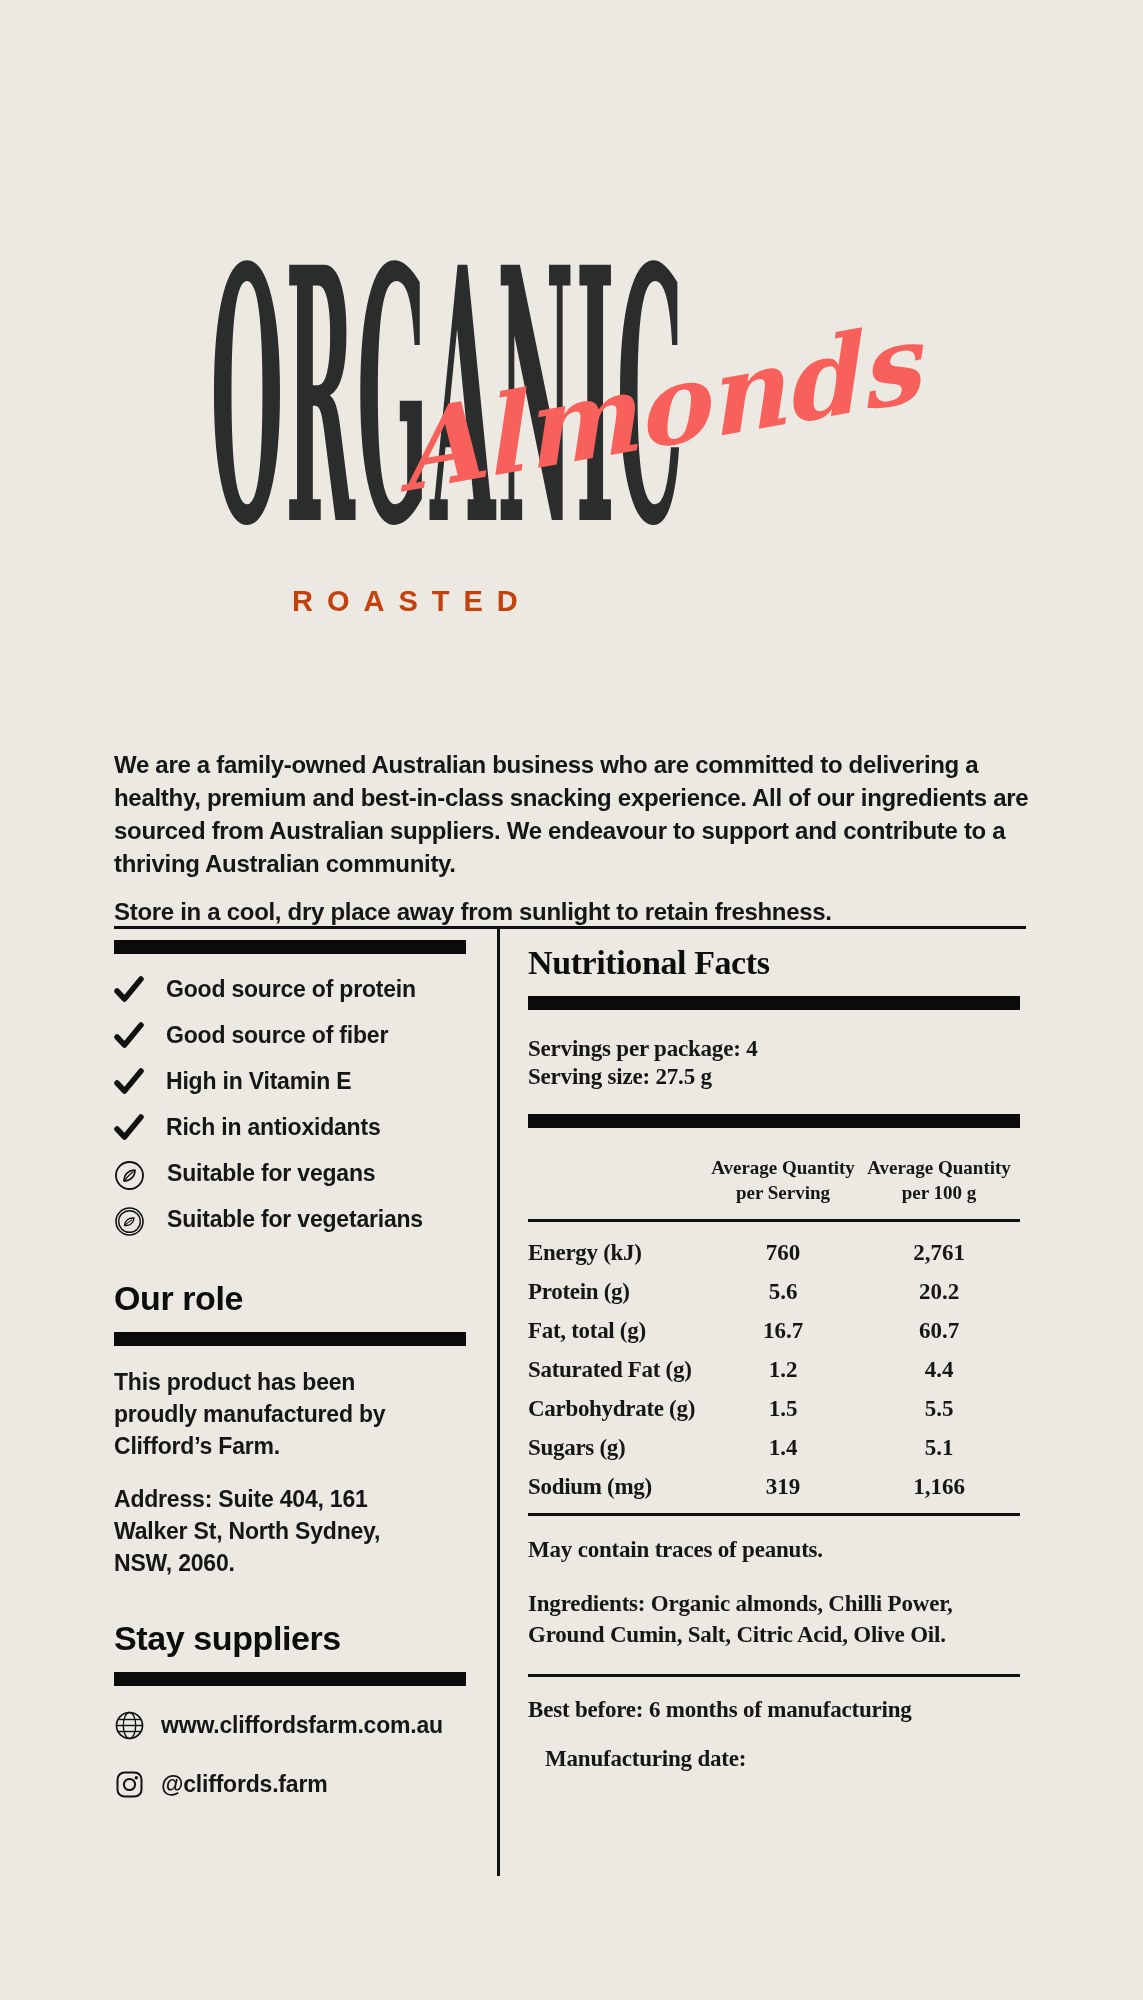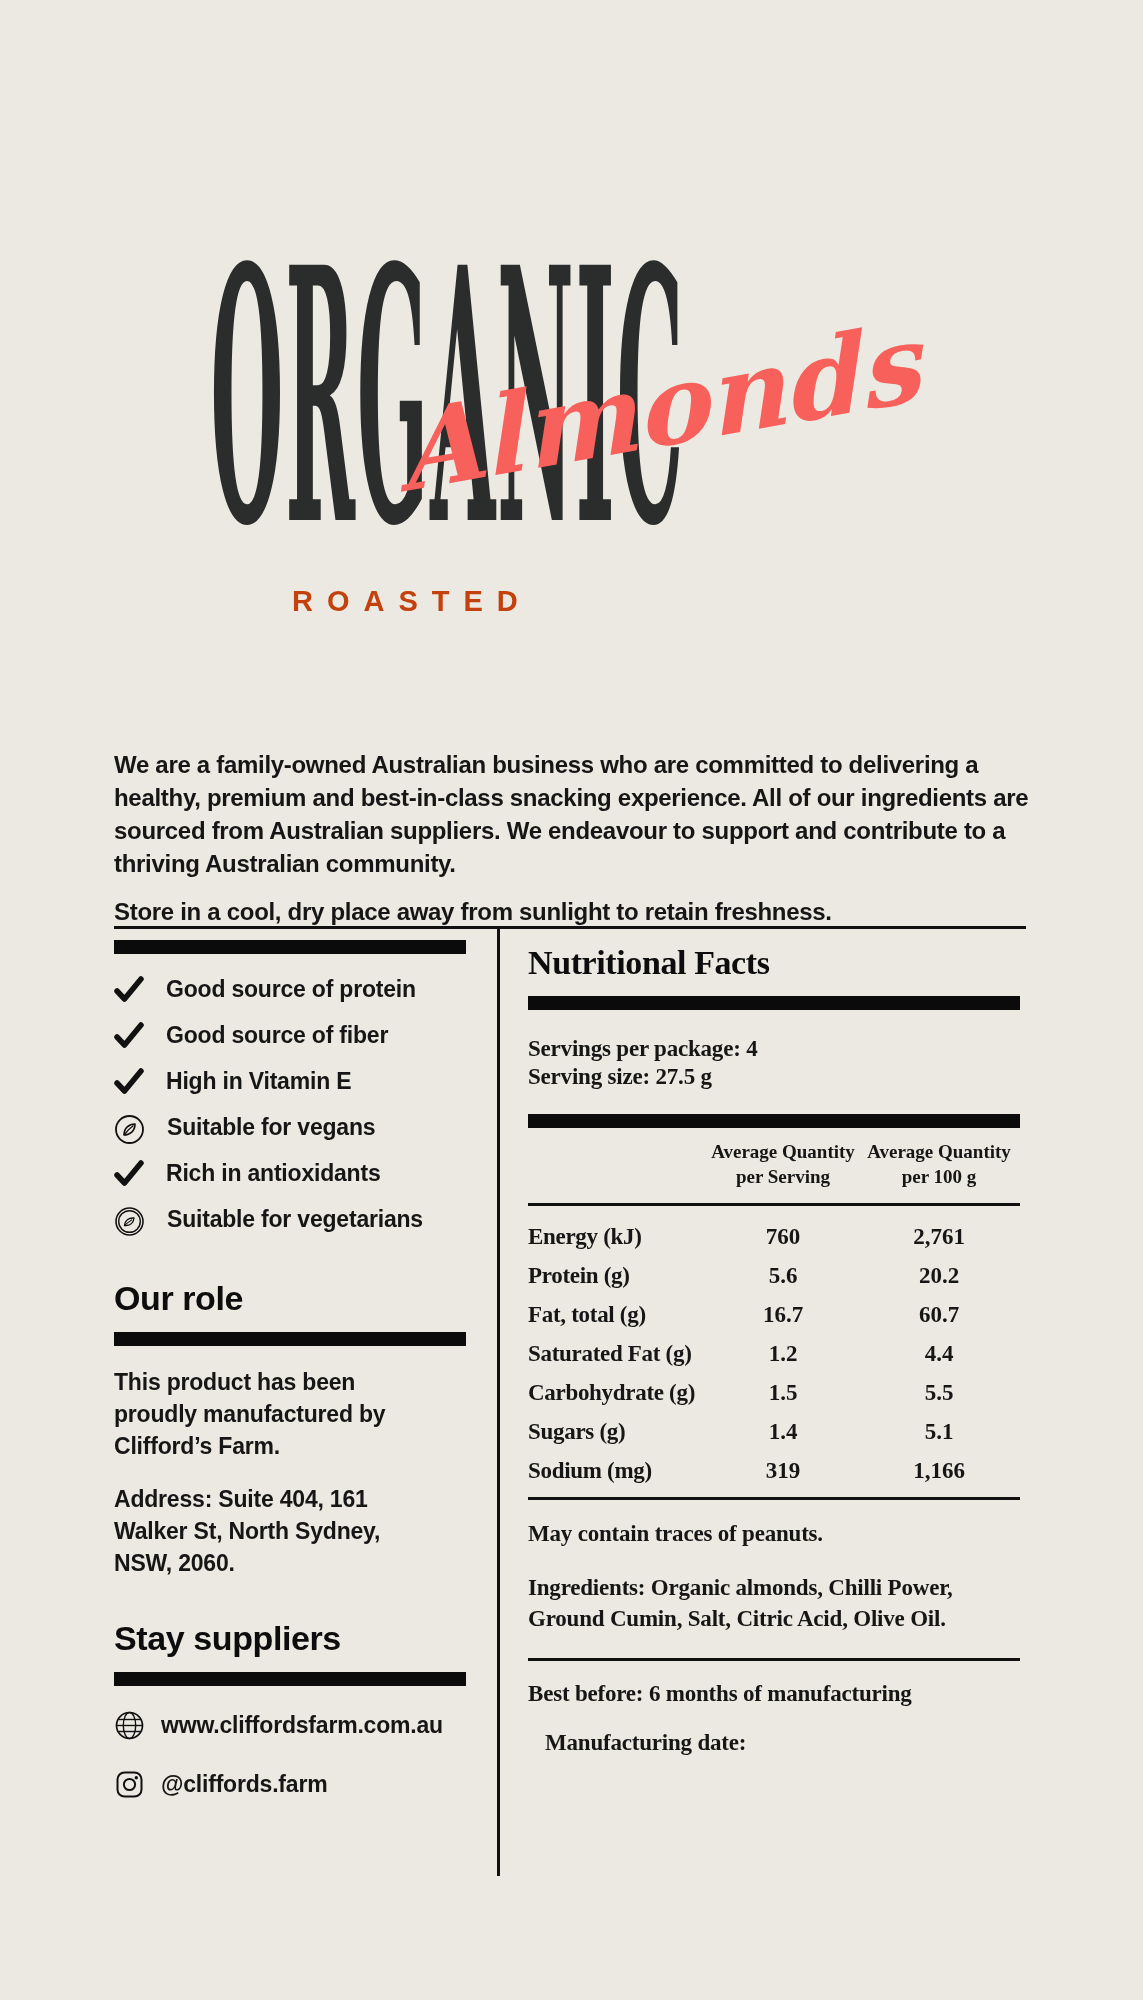--- a/index.html
+++ b/index.html
@@ -72,21 +72,21 @@
   
   .smallpara{margin:20px 0 0 0;font-size:23px;font-weight:700;line-height:1.4;letter-spacing:-0.2px;width:330px;}
   .connect-row{display:flex;align-items:center;gap:16px;margin-top:28px;}
   .connect-row .label{font-size:23px;font-weight:700;letter-spacing:-0.2px;}
 
   
   .nut-line{margin:0;font-size:23px;font-weight:700;letter-spacing:-0.2px;}
   .nut-servings{margin-top:26px;}
   .nut-size{margin-top:2px;}
   .nut-bar2{margin-top:24px;}
-  .nut-head{display:grid;grid-template-columns:180px 150px 162px;margin-top:12px;align-items:start;}
+  .nut-head{display:grid;grid-template-columns:180px 150px 162px;margin-top:28px;align-items:start;}
   .nut-head .hcell{font-size:19px;font-weight:700;text-align:center;line-height:1.3;}
   .nut-rule1{margin-top:14px;}
   .nut-rows{margin-top:18px;}
   .nut-row{display:grid;grid-template-columns:180px 150px 162px;margin-bottom:13px;align-items:center;}
   .nut-row .rlabel{font-size:23px;font-weight:700;letter-spacing:-0.3px;}
   .nut-row .rval{font-size:23px;font-weight:700;text-align:center;}
   .nut-rule2{margin-top:12px;}
   .nut-note{margin-top:18px;font-size:23px;font-weight:700;line-height:1.35;letter-spacing:-0.2px;}
   .nut-ingredients{margin-top:12px;font-size:23px;font-weight:700;line-height:1.35;letter-spacing:-0.2px;}
   .nut-rule3{margin-top:16px;}
@@ -140,37 +140,37 @@
       <div class="benefit">
         <span class="icon check-glyph">
           <svg width="30" height="28" viewBox="0 0 30 28">
               <path d="M3 15 L10.5 23 L27 3" fill="none" stroke="currentColor" stroke-width="5.5" stroke-linecap="round" stroke-linejoin="round"></path>
             </svg>
         </span>
         <span class="label">High in Vitamin E</span>
       </div>
 
       <div class="benefit">
+        <span class="icon check-glyph">
+          <svg width="30" height="28" viewBox="0 0 30 28">
+              <path d="M3 15 L10.5 23 L27 3" fill="none" stroke="currentColor" stroke-width="5.5" stroke-linecap="round" stroke-linejoin="round"></path>
+            </svg>
+        </span>
+        <span class="label">Rich in antioxidants</span>
+      </div>
+
+      <div class="benefit">
         <span class="icon">
           <svg width="31" height="31" viewBox="0 0 31 31">
             <circle cx="15.5" cy="15.5" r="13.5" fill="none" stroke="currentColor" stroke-width="1.8"></circle>
             <path d="M10 21 C10 14 15 10 21 10 C21 17 16 21 10 21 Z" fill="none" stroke="currentColor" stroke-width="1.6" stroke-linejoin="round"></path>
             <path d="M10 21 C13 17 16 14 19.5 11.5" fill="none" stroke="currentColor" stroke-width="1.3"></path>
           </svg>
         </span>
         <span class="label">Suitable for vegans</span>
-      </div>
-
-      <div class="benefit">
-        <span class="icon check-glyph">
-          <svg width="30" height="28" viewBox="0 0 30 28">
-              <path d="M3 15 L10.5 23 L27 3" fill="none" stroke="currentColor" stroke-width="5.5" stroke-linecap="round" stroke-linejoin="round"></path>
-            </svg>
-        </span>
-        <span class="label">Rich in antioxidants</span>
       </div>
 
       <div class="benefit">
         <span class="icon">
           <svg width="31" height="31" viewBox="0 0 31 31">
             <circle cx="15.5" cy="15.5" r="13.5" fill="none" stroke="currentColor" stroke-width="1.6"></circle>
             <circle cx="15.5" cy="15.5" r="10.8" fill="none" stroke="currentColor" stroke-width="1.4"></circle>
             <path d="M10.5 19.5 C11 14.5 14.5 11.5 20 12 C19.5 17 16 20 10.5 19.5 Z" fill="none" stroke="currentColor" stroke-width="1.4" stroke-linejoin="round"></path>
             <path d="M10.5 19.5 C13 17 15.5 15.5 18 13.8" fill="none" stroke="currentColor" stroke-width="1.1"></path>
           </svg>

